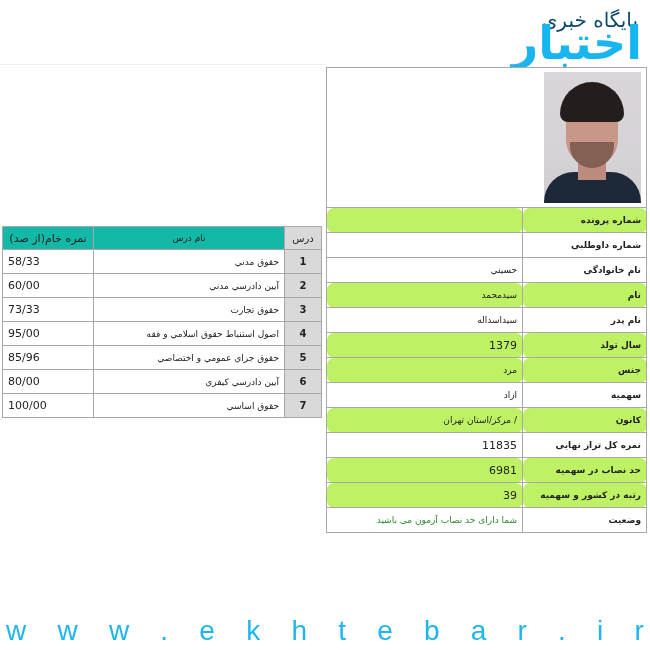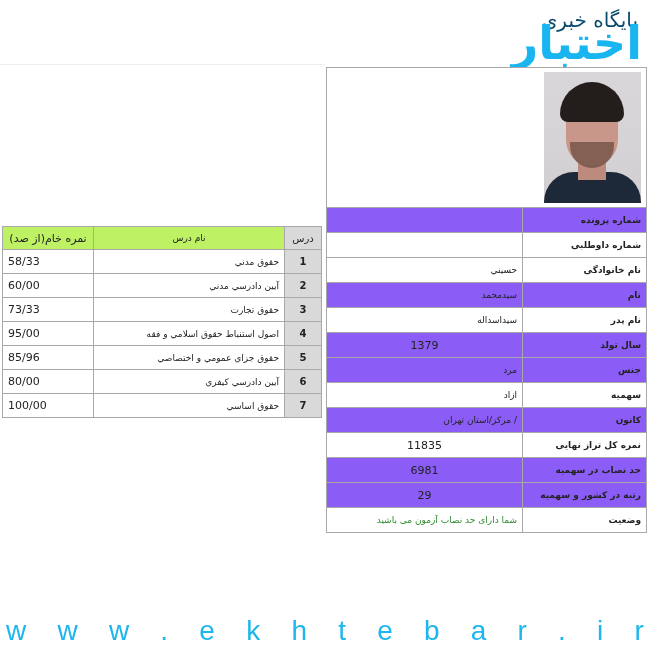--- a/index.html
+++ b/index.html
@@ -24,21 +24,21 @@
     margin-left:40px;
   }
   .faint-line {
     position:absolute; left:0; top:64px; width:325px; height:1px; background:#eeeeee;
   }
   table { border-collapse:collapse; position:absolute; }
   td, th { border:1px solid #a8a8a8; padding:0 5px; font-size:9px; }
 
   
   .scores { left:2px; top:226px; width:320px; direction:rtl; }
-  .scores th { background:#bef264; height:22px; font-weight:normal; font-size:8px; }
+  .scores th { background:#14b8a6; height:22px; font-weight:normal; font-size:8px; }
   .scores td { height:23px; }
   .scores .col-num { width:26px; text-align:center; background:#d9d9d9; font-weight:bold; font-size:10px; }
   .scores .col-name { text-align:right; font-size:9px; }
   .scores .col-score { width:80px; text-align:left; font-size:11px; }
   .scores th.col-num { font-weight:normal; font-size:10px; }
 
   
   .profile { left:326px; top:67px; width:321px; direction:rtl; }
   .profile .photo-cell { height:139px; padding:0; position:relative; background:#fff; }
   .photo {
@@ -47,22 +47,22 @@
     overflow:hidden;
   }
   .photo .hair { position:absolute; left:16px; top:10px; width:64px; height:40px; background:#231d1c; border-radius:32px 32px 8px 8px; }
   .photo .face { position:absolute; left:22px; top:26px; width:52px; height:68px; background:#c9968a; border-radius:22px 22px 26px 26px; }
   .photo .beard { position:absolute; left:26px; top:70px; width:44px; height:26px; background:#6b4c42; border-radius:0 0 22px 22px; opacity:.75; }
   .photo .neck { position:absolute; left:34px; top:88px; width:28px; height:20px; background:#bd8a7e; }
   .photo .shirt { position:absolute; left:0; top:100px; width:97px; height:40px; background:#1d2838; border-radius:30px 30px 0 0; }
   .profile td { height:24px; }
   .profile .lbl { width:113px; text-align:right; font-weight:bold; font-size:9px; }
   .profile .val { text-align:right; font-size:9px; }
-  .profile .val.num { text-align:center; font-size:11px; }
-  .profile tr.grey td { background:#8b5cf6; }
+  .profile .val.num { text-align:right; font-size:11px; }
+  .profile tr.grey td { background:#bef264;border-radius:7px; }
   .profile .status { color:#2e8b2e; font-size:9px; }
 
   .footer-url {
     position:absolute; left:0; top:615px; width:650px; height:30px;
     display:flex; justify-content:space-between; padding:0 6px; box-sizing:border-box;
     font-family:"Liberation Sans", sans-serif; font-size:28px; color:#1eb6ee;
   }
 </style>
 </head>
 <body>
@@ -173,21 +173,21 @@
   <tr>
     <td class="lbl">نمره کل تراز نهایی</td>
     <td class="val num">11835</td>
   </tr>
   <tr class="grey">
     <td class="lbl">حد نصاب در سهمیه</td>
     <td class="val num">6981</td>
   </tr>
   <tr class="grey">
     <td class="lbl">رتبه در کشور و سهمیه</td>
-    <td class="val num">29</td>
+    <td class="val num">39</td>
   </tr>
   <tr>
     <td class="lbl">وضعیت</td>
     <td class="val status">شما دارای حد نصاب آزمون می باشید</td>
   </tr>
 </tbody>
   </table>
 
 <div class="footer-url">
   <span>w</span>

